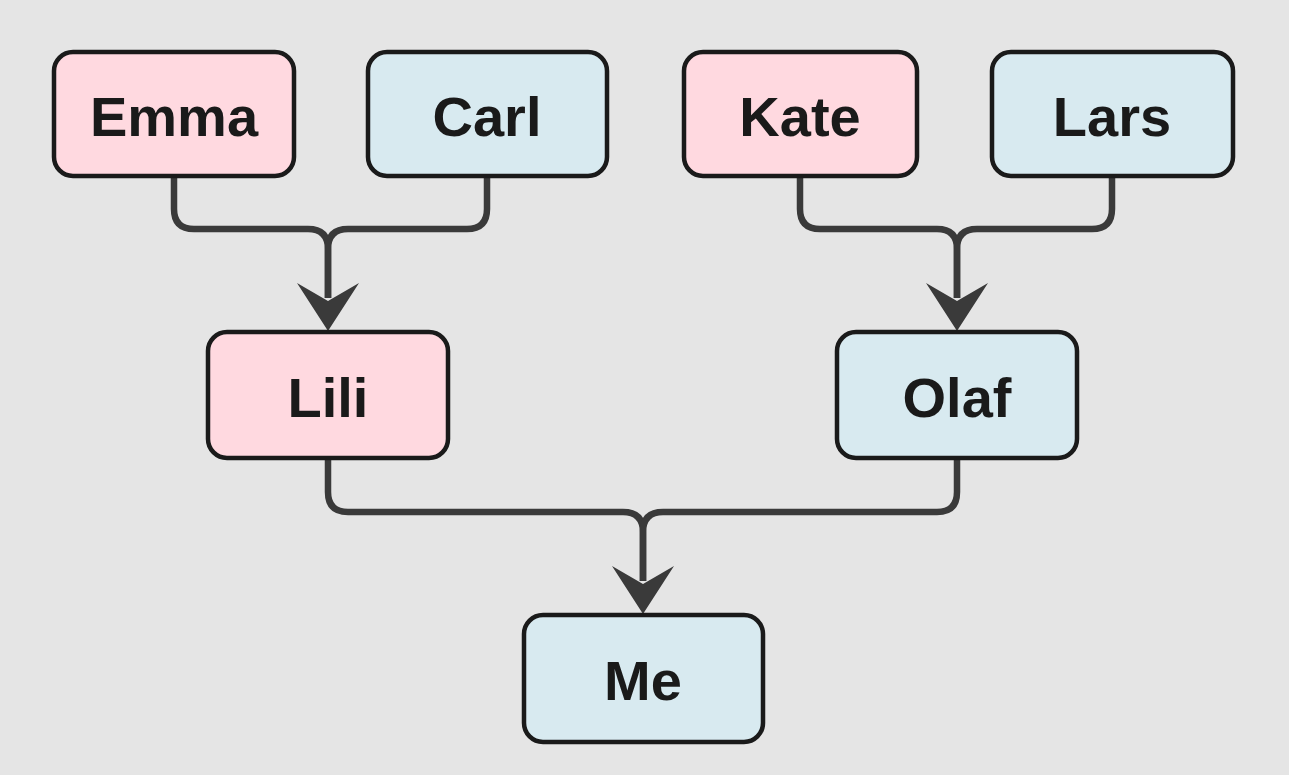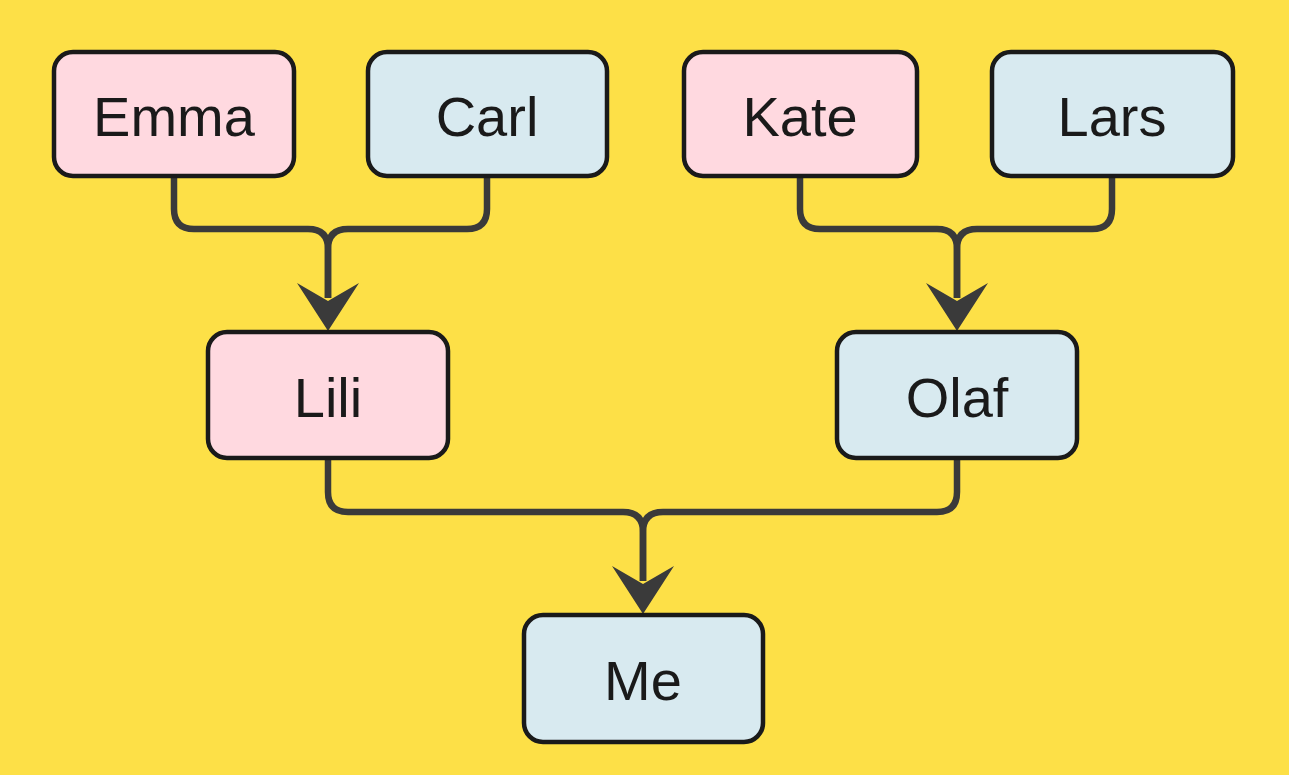--- a/index.html
+++ b/index.html
@@ -3,23 +3,24 @@
 <meta charset="utf-8">
 <style>
   html, body {
     margin: 0;
     padding: 0;
     background: #ffffff;
   }
   .stage {
     width: 1289px;
     height: 775px;
-    background: #fde047;
+    background: #e5e5e5;
     overflow: hidden;
     font-family: "Liberation Sans", "DejaVu Sans", sans-serif;
+    font-weight: bold;
   }
   svg { display: block; }
   .edge-path {
     fill: none;
     stroke-width: 6.5;
     stroke-linecap: butt;
     stroke-linejoin: round;
   }
   .arrowhead { stroke: none; }
   .node-box { stroke-width: 4.5; }

